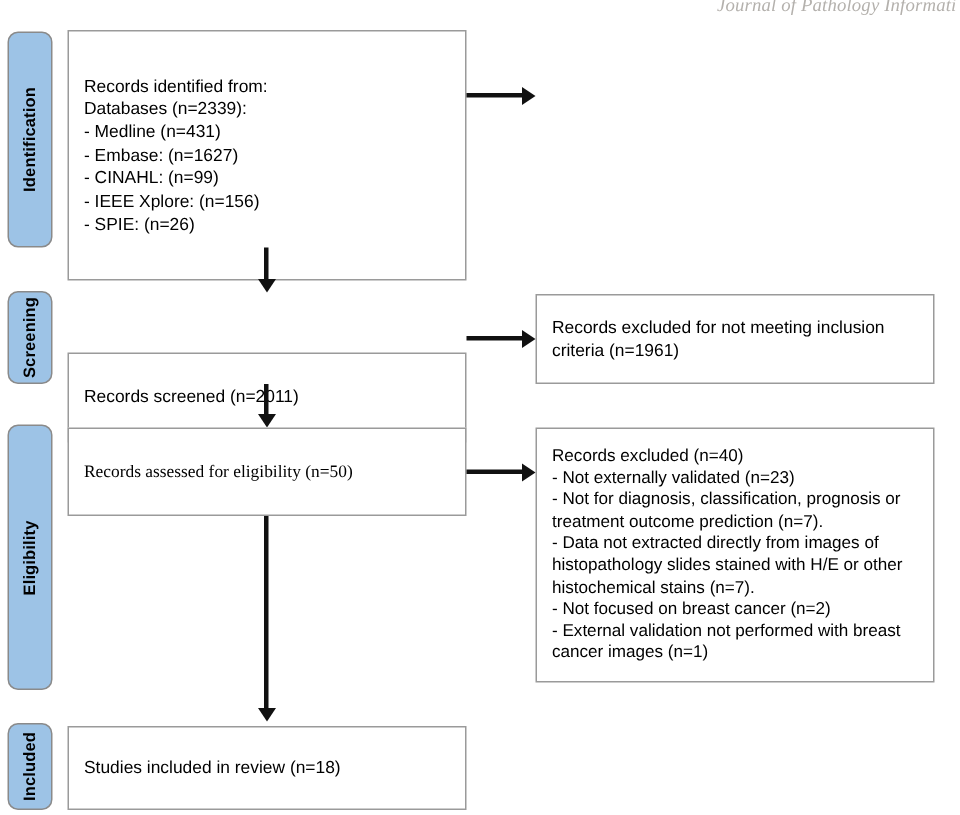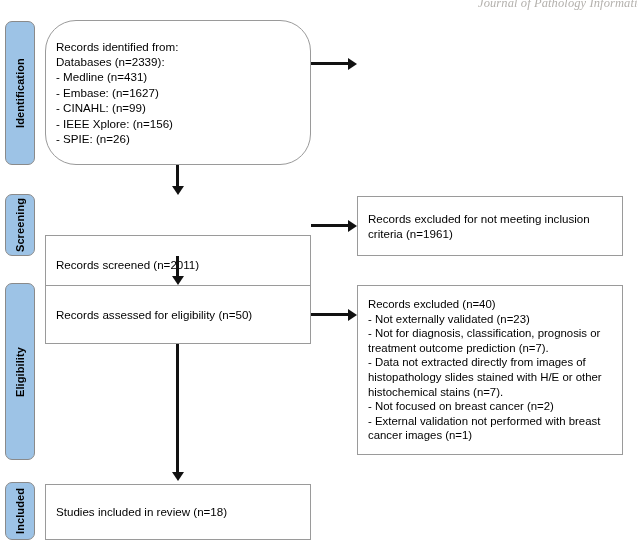--- a/index.html
+++ b/index.html
@@ -124,21 +124,21 @@
   </div>
 
   <div class="stage-bar" style="left:5px; top:283px; width:30px; height:177px;">
     <span class="stage-text">Eligibility</span>
   </div>
 
   <div class="stage-bar" style="left:5px; top:482px; width:30px; height:58px;">
     <span class="stage-text">Included</span>
   </div>
 
-  <div class="flow-box" style="left:45px; top:20px; width:266px; height:145px;border-radius:31px;">
+  <div class="flow-box" style="left:45px; top:20px; width:266px; height:167px;">
     <div class="box-text">Records identified from:
    Databases (n=2339):
         - Medline (n=431)
         - Embase: (n=1627)
         - CINAHL: (n=99)
         - IEEE Xplore: (n=156)
         - SPIE: (n=26)</div>
   </div>
 
 
@@ -155,21 +155,21 @@
   <div class="flow-box" style="left:357px; top:196px; width:266px; height:60px;">
     <div class="box-text">Records excluded for not meeting inclusion criteria (n=1961)</div>
   </div>
 
   <div class="h-line" style="left:311px; top:224px; width:38px;"></div>
   <div class="h-arrow-head" style="left:348px; top:219.5px;"></div>
 
   <div class="v-line" style="left:176px; top:256px; height:22px;"></div>
   <div class="v-arrow-head" style="left:171.5px; top:276px;"></div>
 
-  <div class="flow-box" style="left:45px; top:285px; width:266px; height:59px;">
+  <div class="flow-box" style="left:45px; top:285px; width:266px; height:59px;font-family:Liberation Serif, serif;">
     <div class="box-text">Records assessed for eligibility (n=50)</div>
   </div>
 
   <div class="flow-box tight" style="left:357px; top:285px; width:266px; height:170px;">
     <div class="box-text">Records excluded (n=40)
  - Not externally validated (n=23)
  - Not for diagnosis, classification, prognosis or treatment outcome prediction (n=7).
  - Data not extracted directly from images of histopathology slides stained with H/E or other histochemical stains (n=7).
  - Not focused on breast cancer (n=2)
  - External validation not performed with breast cancer images (n=1)</div>

